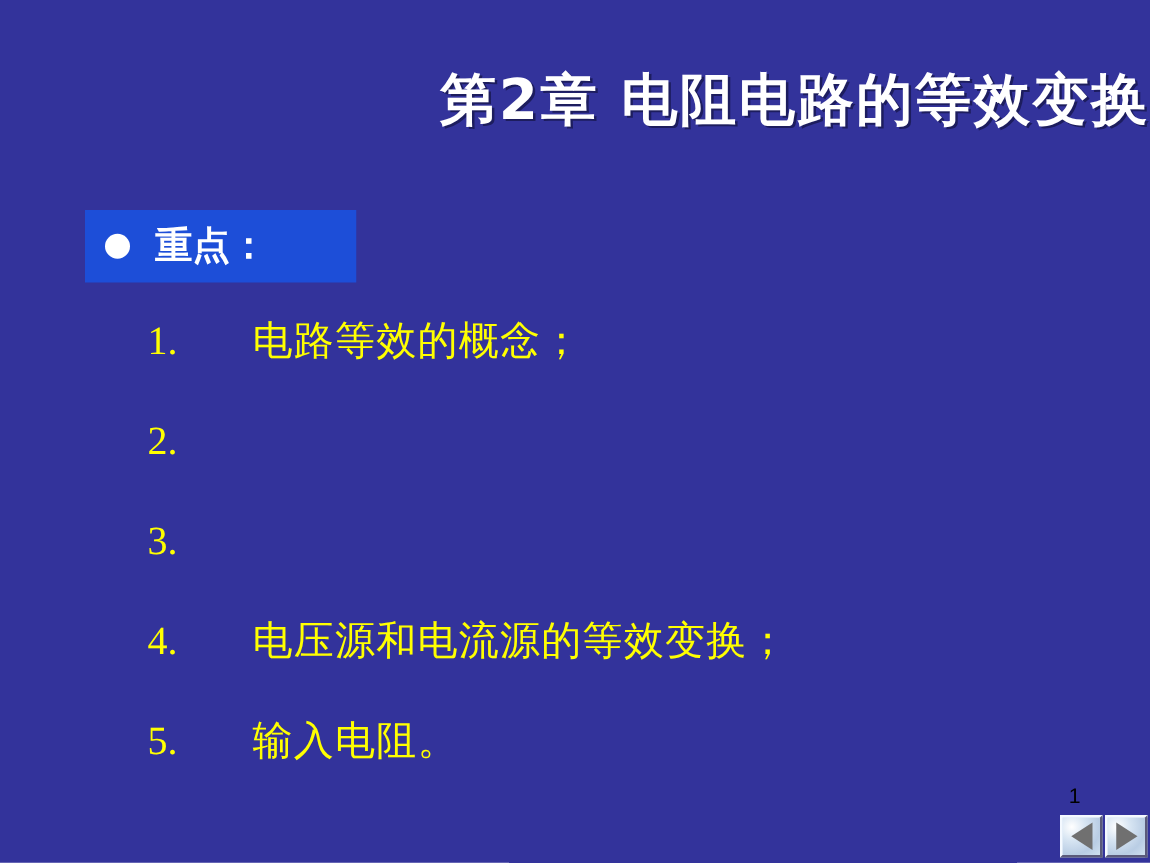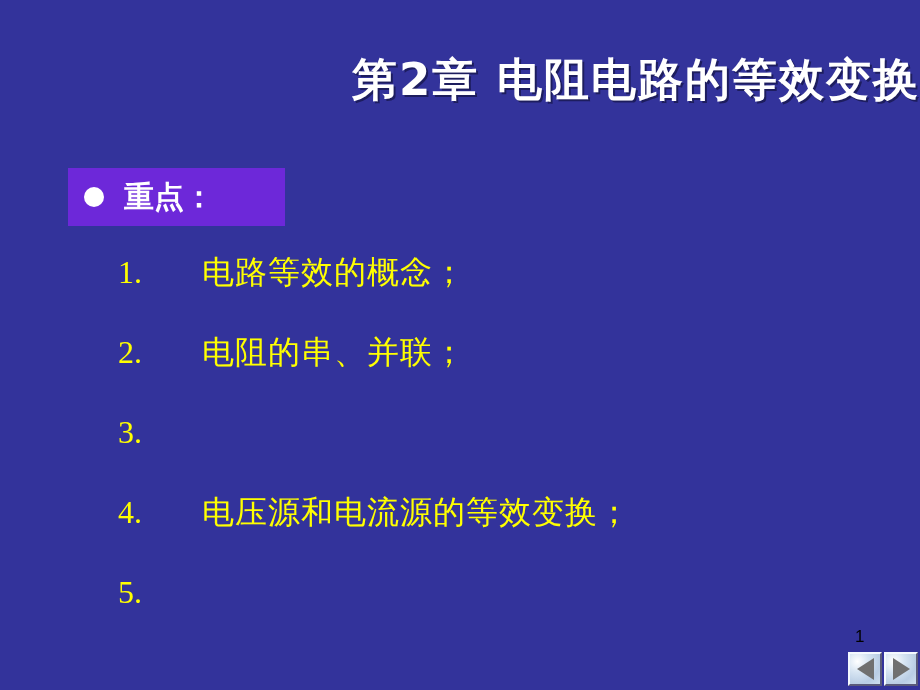--- a/index.html
+++ b/index.html
@@ -38,21 +38,21 @@
     text-shadow: 2px 2px 0 #1d1d5e;
   }
 
   
   #keypoints-box {
     position: absolute;
     left: 68px;
     top: 168px;
     width: 217px;
     height: 58px;
-    background: #6d28d9;
+    background: #1d4ed8;
     display: flex;
     align-items: center;
     padding-left: 16px;
     box-sizing: border-box;
   }
   #keypoints-bullet {
     width: 20px;
     height: 20px;
     border-radius: 50%;
     background: #FFFFFF;
@@ -158,34 +158,34 @@
 
   <div id="topic-list">
 
     <div class="topic-item">
       <span class="topic-num">1.</span>
       <span class="topic-text">电路等效的概念；</span>
     </div>
 
     <div class="topic-item">
       <span class="topic-num">2.</span>
-      <span class="topic-text">电阻的串、并联；</span>
     </div>
 
     <div class="topic-item">
       <span class="topic-num">3.</span>
     </div>
 
     <div class="topic-item">
       <span class="topic-num">4.</span>
       <span class="topic-text">电压源和电流源的等效变换；</span>
     </div>
 
     <div class="topic-item">
       <span class="topic-num">5.</span>
+      <span class="topic-text">输入电阻。</span>
     </div>
 
   </div>
 
   <div id="page-number">1</div>
 
   <div id="nav-buttons">
     <div class="nav-btn">
       <span class="tri tri-left"></span>
     </div>

